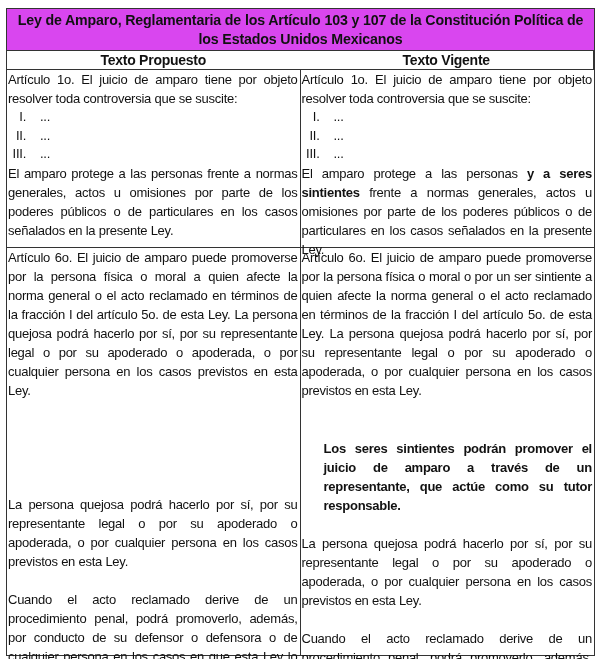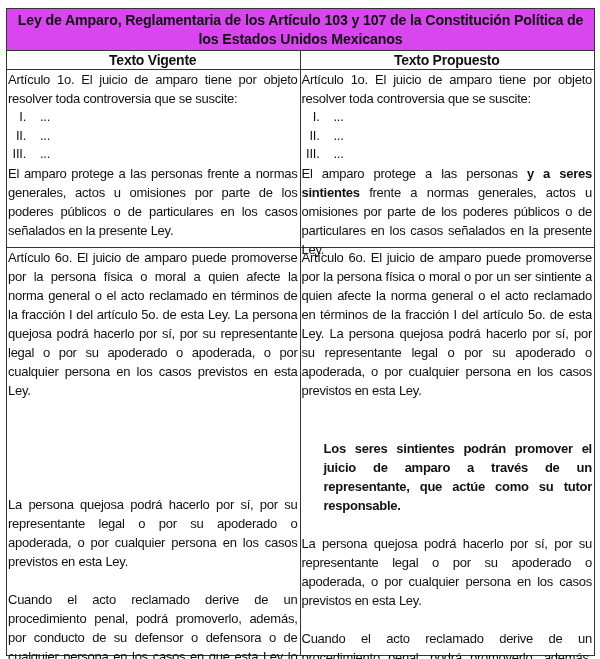--- a/index.html
+++ b/index.html
@@ -27,22 +27,22 @@
   .gap2 { height: 38px; }
   b { font-weight: bold; }
 </style>
 </head>
 <body>
 
 <div class="tbl">
   <div class="title">Ley de Amparo, Reglamentaria de los Artículo 103 y 107 de la Constitución Política de los Estados Unidos Mexicanos</div>
 
   <div class="row hdr">
+    <div class="cell">Texto Propuesto</div>
     <div class="cell left">Texto Vigente</div>
-    <div class="cell">Texto Propuesto</div>
   </div>
 
   <div class="row r1">
     <div class="cell left">
       <p class="para">Artículo 1o. El juicio de amparo tiene por objeto resolver toda controversia que se suscite:</p>
       <ul class="list">
         <li>
             <span class="num">I.</span>
             <span>...</span>
           </li>

